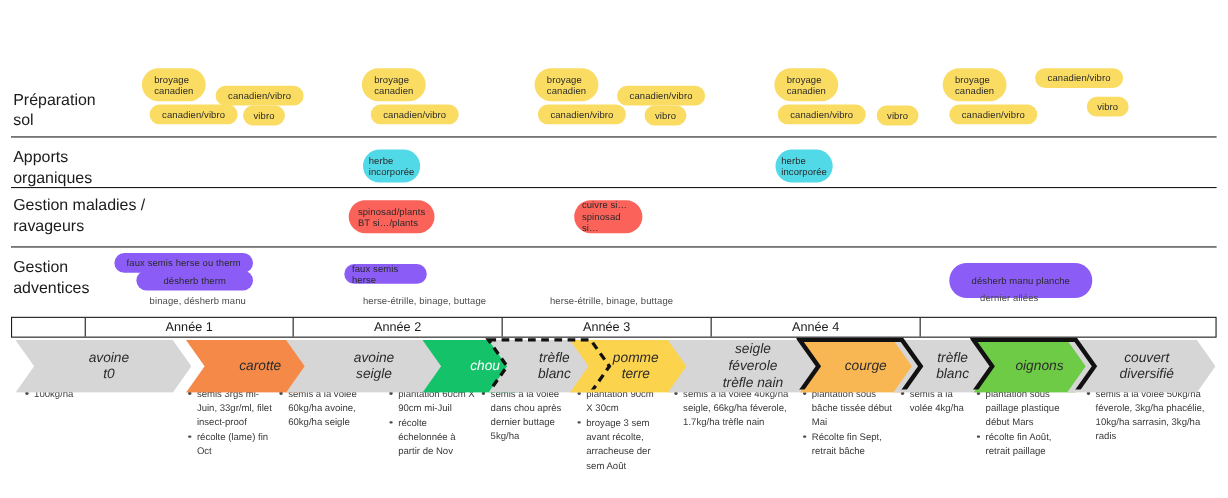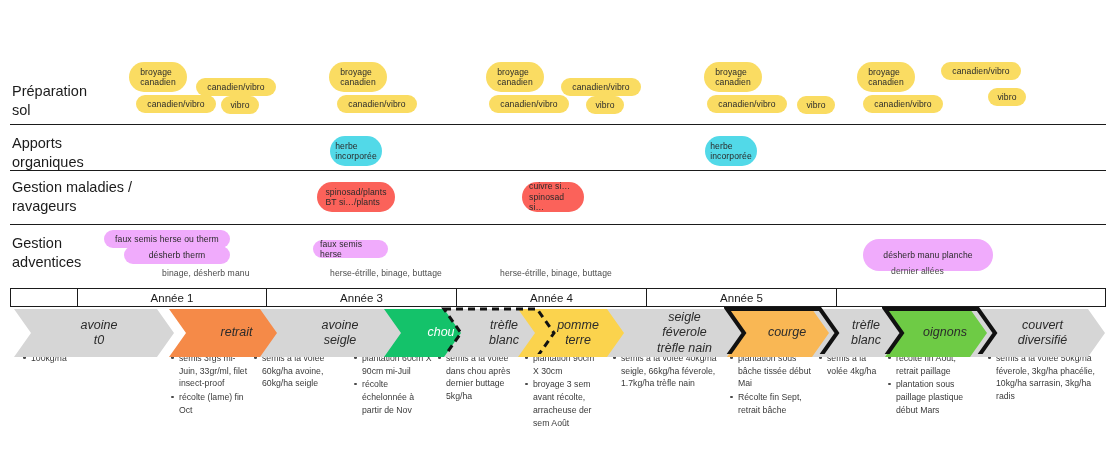--- a/index.html
+++ b/index.html
@@ -44,21 +44,21 @@
     line-height:1.22;
     color:#2a2a2a;
     padding:0 7px;
     box-sizing:border-box;
     white-space:pre-line;
     letter-spacing:.1px;
   }
   .pill.yellow{background:#FADC62;}
   .pill.cyan{background:#52D9E8;}
   .pill.red{background:#FB625A;}
-  .pill.green{background:#f0abfc;}
+  .pill.green{background:#8b5cf6;}
 
   
   .plaintext{
     position:absolute;
     font-size:8.6px;
     color:#4a4a4a;
     white-space:nowrap;
     letter-spacing:.1px;
   }
 
@@ -182,39 +182,39 @@
     <div class="pill red" style="left: 522px; top: 182px; width: 62px; height: 30px;">cuivre si…
 spinosad si…</div>
   </div>
 <div id="layer-adv">
     <div class="pill green" style="left: 104px; top: 230px; width: 126px; height: 18px;">faux semis herse ou therm</div>
     <div class="pill green" style="left: 124px; top: 246px; width: 106px; height: 18px;">désherb therm</div>
     <div class="pill green" style="left: 313px; top: 240px; width: 75px; height: 18px;">faux semis herse</div>
     <div class="pill green" style="left: 863px; top: 239px; width: 130px; height: 32px;">désherb manu planche</div>
   </div>
 <div id="layer-cap">
-    <div class="plaintext" style="left: 144px; top: 268px; padding-left: 18px;">binage, désherb manu</div>
+    <div class="plaintext" style="left: 118px; top: 268px; padding-left: 18px;">binage, désherb manu</div>
     <div class="plaintext" style="left: 330px; top: 268px;">herse-étrille, binage, buttage</div>
     <div class="plaintext" style="left: 500px; top: 268px;">herse-étrille, binage, buttage</div>
     <div class="plaintext" style="left: 891px; top: 266px;">dernier allées</div>
   </div>
 
 <div id="year-strip">
     <div class="year-cell" style="width: 67px;"></div>
     <div class="year-cell" style="width: 189px;">Année 1</div>
+    <div class="year-cell" style="width: 190px;">Année 2</div>
     <div class="year-cell" style="width: 190px;">Année 3</div>
     <div class="year-cell" style="width: 190px;">Année 4</div>
-    <div class="year-cell" style="width: 190px;">Année 5</div>
     <div class="year-cell" style="width: 78px;"></div>
   </div>
 
 <div id="chevron-band">
     <div class="chev" style="left: 14px; width: 160px; background: rgb(214, 214, 214); color: rgb(43, 43, 43); z-index: 10;"><span class="lbl">avoine
 t0</span></div>
-    <div class="chev" style="left: 169px; width: 125px; background: rgb(245, 138, 72); color: rgb(43, 43, 43); z-index: 11;"><span class="lbl">retrait</span></div>
+    <div class="chev" style="left: 169px; width: 125px; background: rgb(245, 138, 72); color: rgb(43, 43, 43); z-index: 11;"><span class="lbl">carotte</span></div>
     <div class="chev" style="left: 260px; width: 150px; background: rgb(214, 214, 214); color: rgb(43, 43, 43); z-index: 12;"><span class="lbl">avoine
 seigle</span></div>
     <div class="chev" style="left: 384px; width: 104px; background: rgb(20, 194, 106); color: rgb(255, 255, 255); z-index: 13;"><span class="lbl">chou</span></div>
     <div class="chev" style="left: 444px; width: 110px; background: rgb(214, 214, 214); color: rgb(43, 43, 43); z-index: 14;"><span class="lbl">trèfle
 blanc</span></div>
     <svg class="chev-outline" width="116" height="54" style="left: 441px; top: -3px; z-index: 44;">
       <polygon points="3,3 96,3 113,27 96,51 3,51 20,27" fill="none" stroke="#111111" stroke-width="3" stroke-dasharray="7,5" stroke-linejoin="miter"></polygon>
     </svg>
     <div class="chev" style="left: 518px; width: 110px; background: rgb(251, 211, 77); color: rgb(43, 43, 43); z-index: 15;"><span class="lbl">pomme
 terre</span></div>
@@ -280,22 +280,22 @@
         <li>Récolte fin Sept, retrait bâche</li>
       </ul>
     </div>
     <div class="notes" style="left: 818px; width: 62px;">
       <ul>
         <li>semis à la volée 4kg/ha</li>
       </ul>
     </div>
     <div class="notes" style="left: 887px; width: 90px;">
       <ul>
+        <li>plantation sous paillage plastique début Mars</li>
         <li>récolte fin Août, retrait paillage</li>
-        <li>plantation sous paillage plastique début Mars</li>
       </ul>
     </div>
     <div class="notes" style="left: 987px; width: 118px;">
       <ul>
         <li>semis à la volée 50kg/ha féverole, 3kg/ha phacélie, 10kg/ha sarrasin, 3kg/ha radis</li>
       </ul>
     </div>
   </div>
 
 </body></html>

